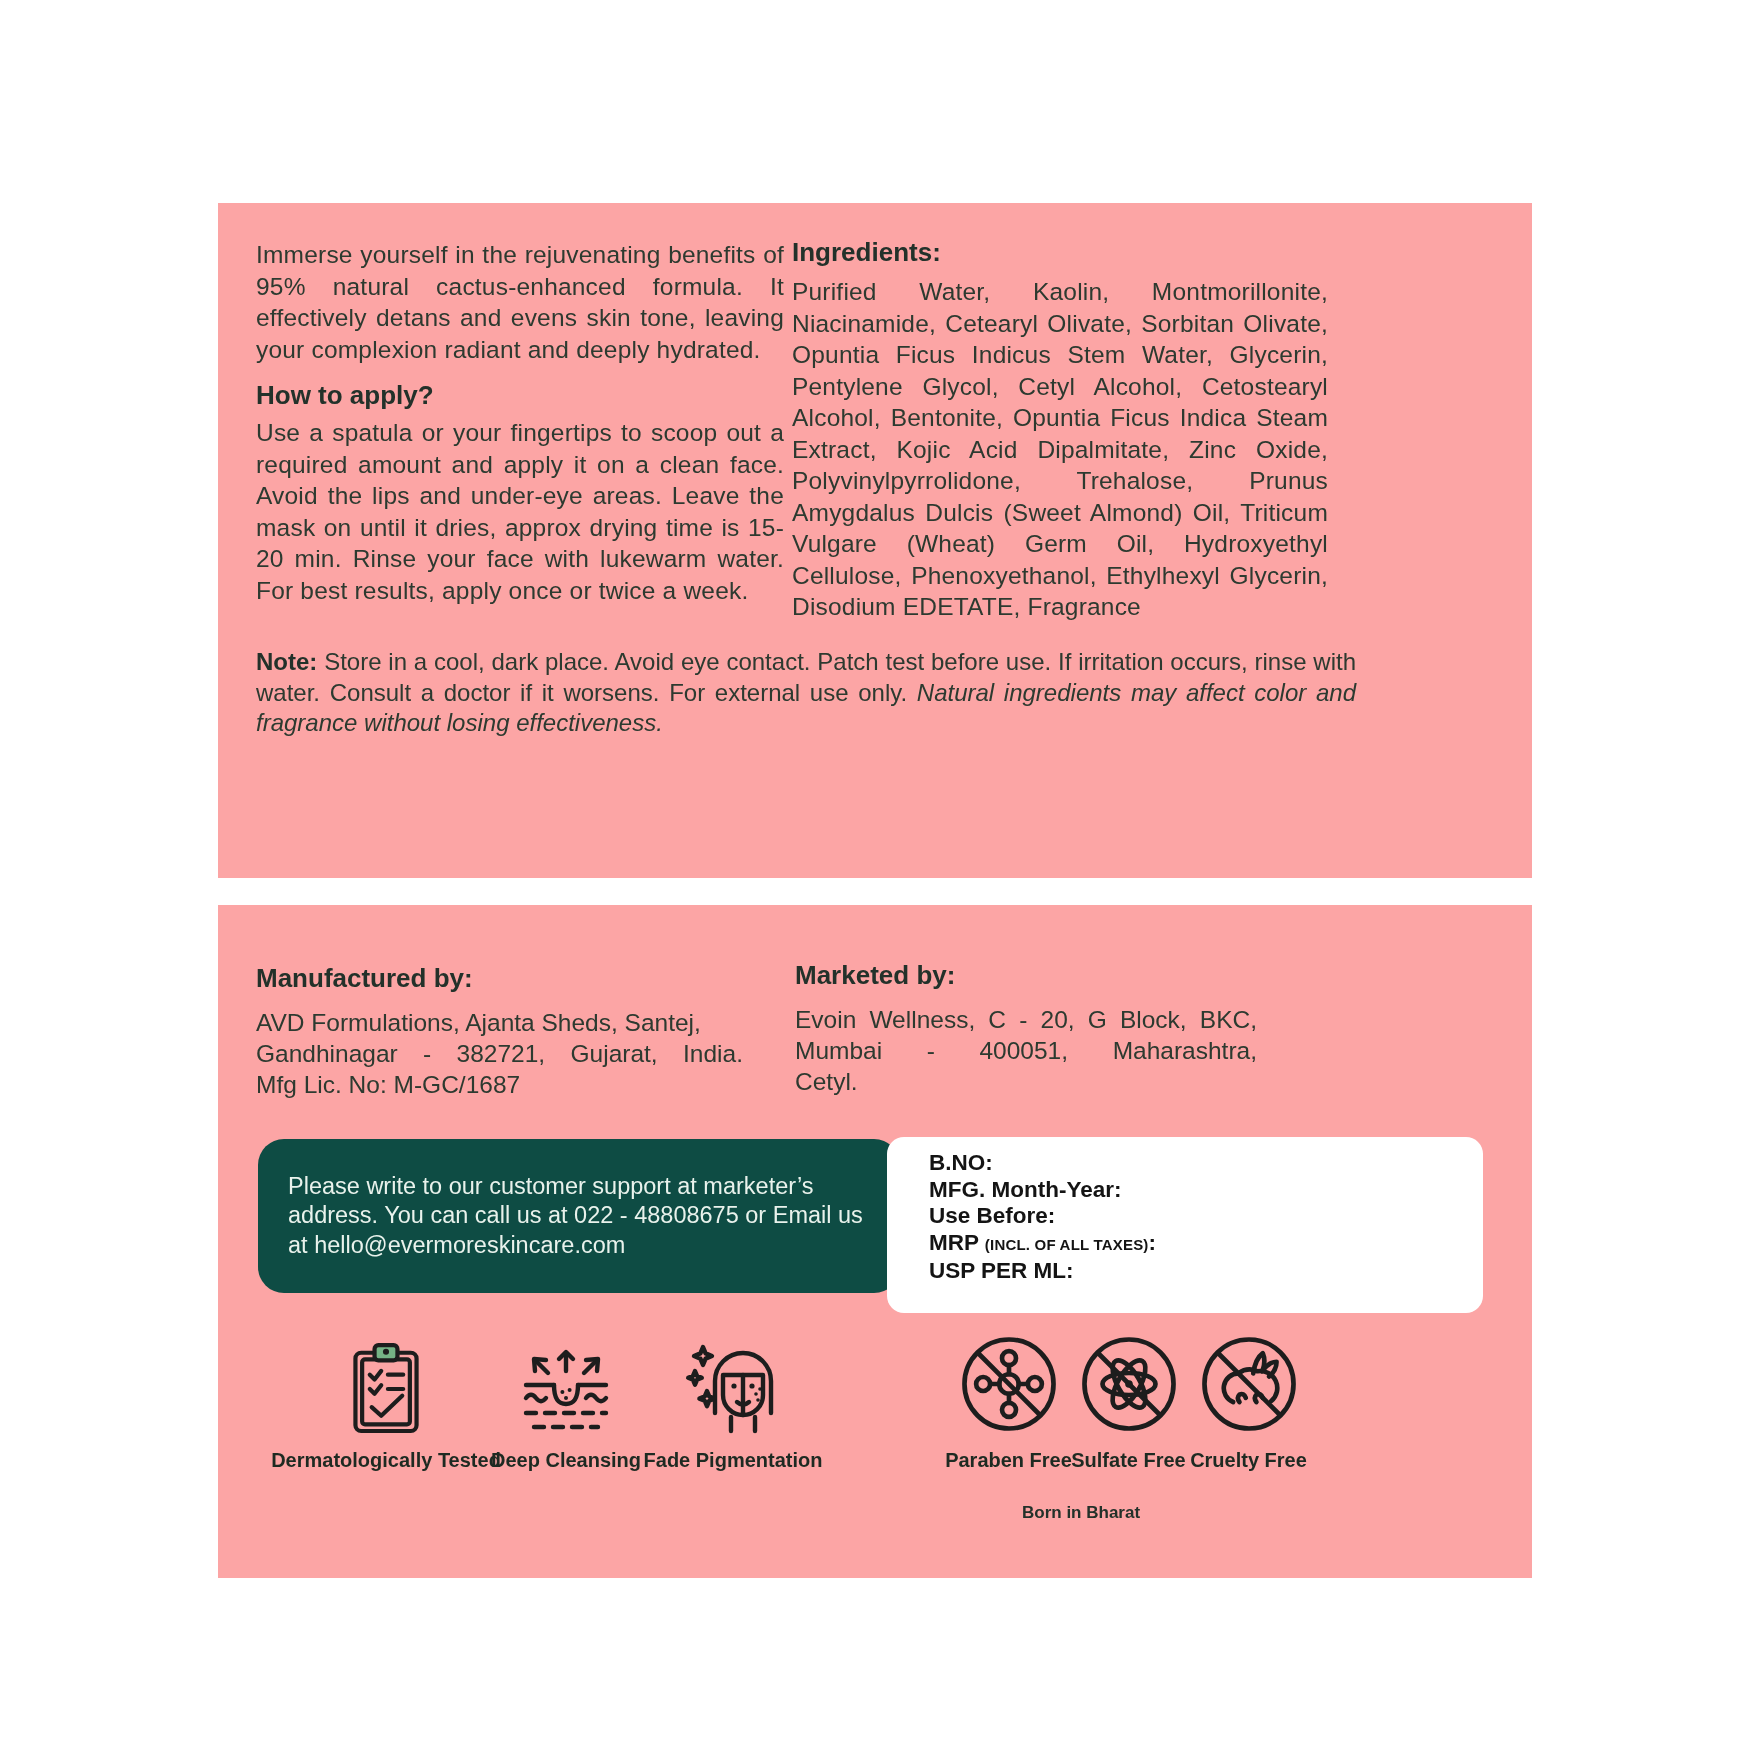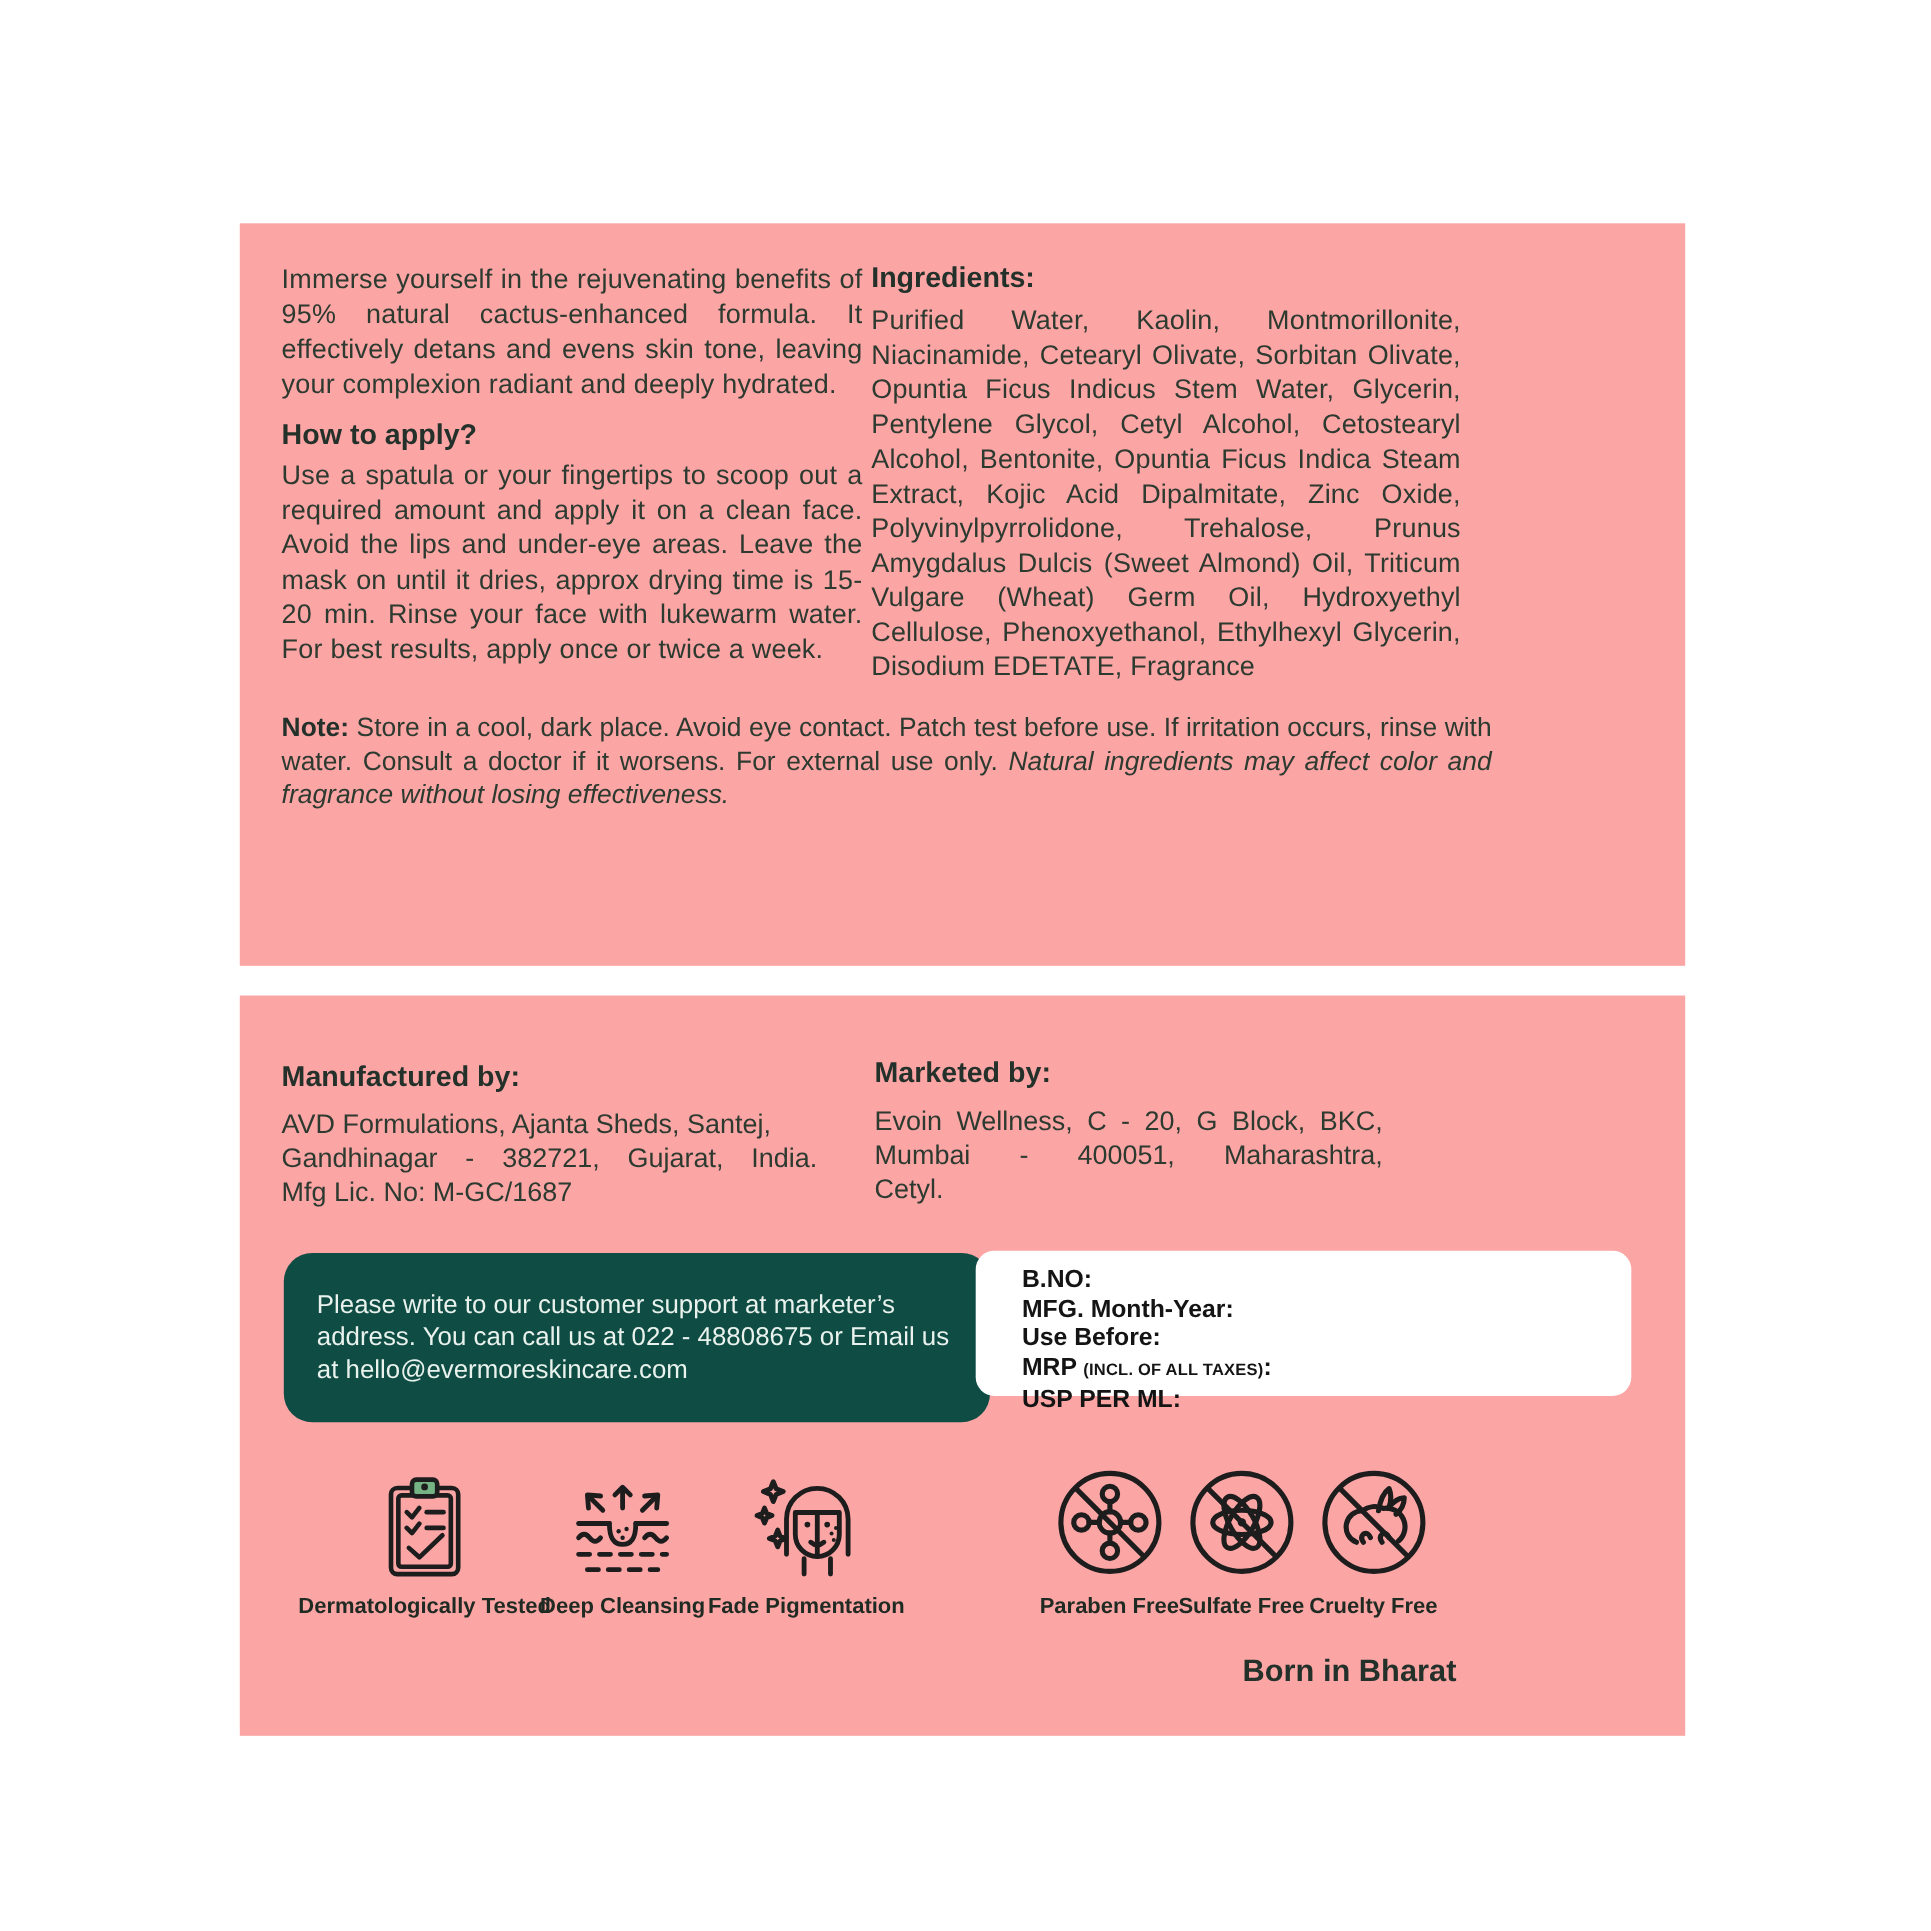--- a/index.html
+++ b/index.html
@@ -38,41 +38,41 @@
   .jline{text-align:justify;text-align-last:justify;}
 
   .support-box{
     position:absolute;left:40px;top:234px;width:642px;height:154px;
     background:#0e4c44;border-radius:26px;box-sizing:border-box;
     display:flex;align-items:center;padding:14px 30px;
   }
   .support-box p{margin:0;color:#e9f2ec;font-size:23.5px;line-height:29.5px;}
 
   .batch-box{
-    position:absolute;left:669px;top:232px;width:596px;height:132px;
+    position:absolute;left:669px;top:232px;width:596px;height:176px;
     background:#ffffff;border-radius:17px;box-sizing:border-box;
     padding:13px 20px 0 42px;color:#141414;
   }
   .field{font-size:22.5px;line-height:26.6px;font-weight:700;white-space:nowrap;}
   .field .small{font-size:15px;font-weight:700;letter-spacing:.2px;}
 
   .badges{position:absolute;top:428px;display:flex;align-items:flex-end;}
   .badges-left{left:62px;}
   .badges-right{left:733px;}
   .badge{display:flex;flex-direction:column;align-items:center;}
   .b1{width:212px;} .b2{width:148px;} .b3{width:186px;}
   .br{width:115px;margin-right:5px;}
   .bicon{height:104px;display:flex;align-items:flex-end;justify-content:center;margin-bottom:12px;}
   .blabel{font-size:20px;font-weight:700;color:#1e2a22;white-space:nowrap;}
   svg.lineart{stroke:#1d1d1d;fill:none;stroke-width:2.2;stroke-linecap:round;stroke-linejoin:round;}
   svg.lineart .fill{fill:#1d1d1d;stroke:none;}
 
   .born{
-    position:absolute;left:866px;top:598px;width:240px;text-align:right;
-    font-size:28px;font-weight:700;color:#23312a;
+    position:absolute;left:804px;top:598px;width:240px;text-align:left;
+    font-size:17px;font-weight:700;color:#23312a;
   }
 </style>
 </head>
 <body>
 
 <div class="canvas">
 
   <div class="panel panel-top">
     <div class="col-left">
       <p class="body-par">Immerse yourself in the rejuvenating benefits of 95% natural cactus-enhanced formula. It effectively detans and evens skin tone, leaving your complexion radiant and deeply hydrated.</p>

